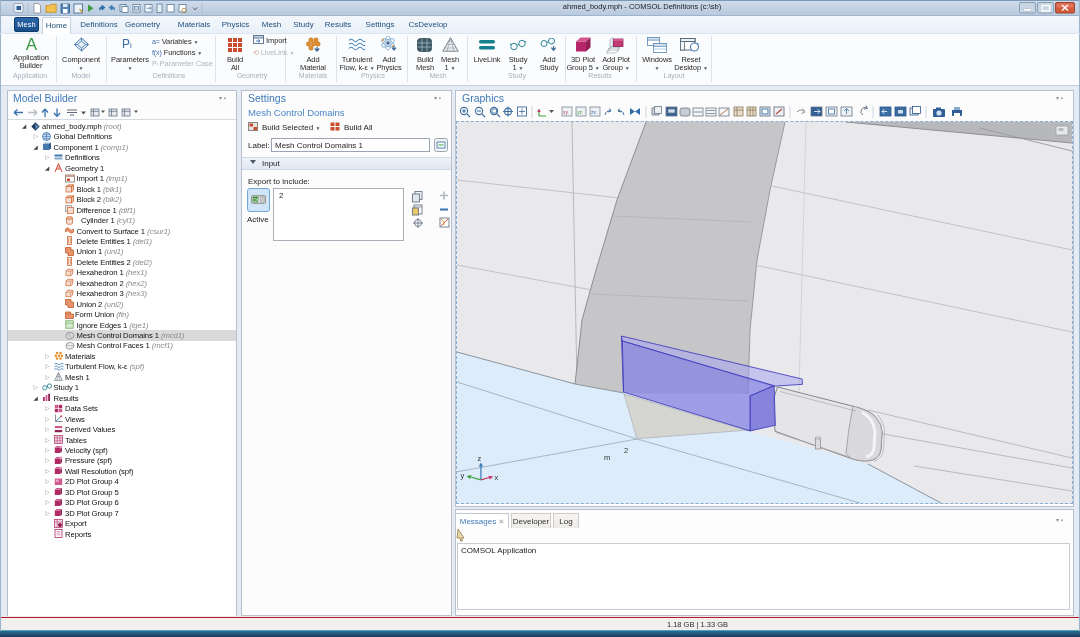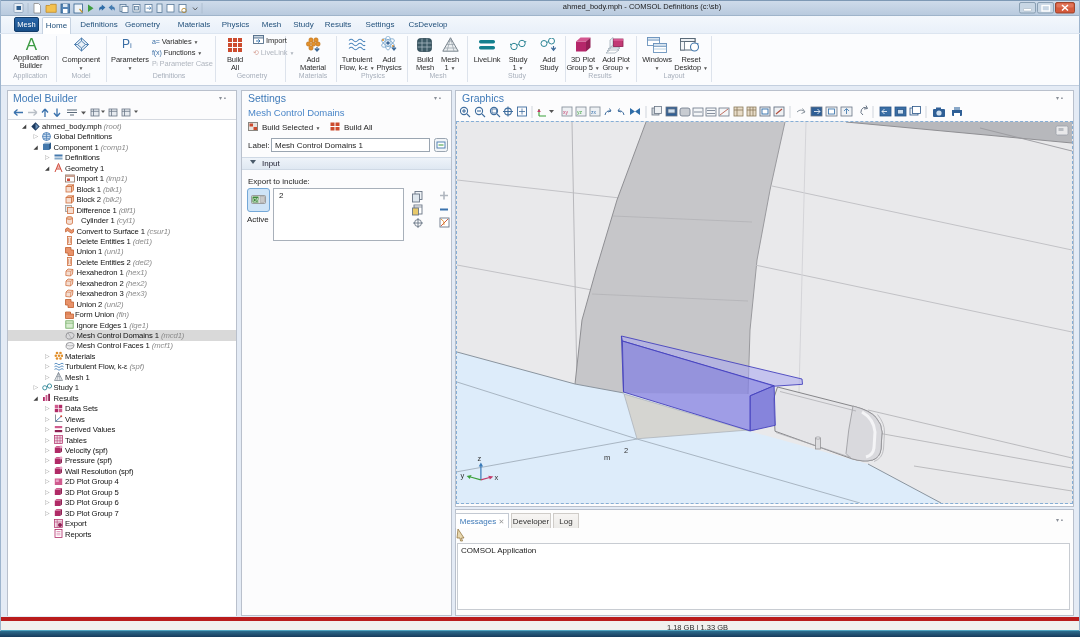--- a/index.html
+++ b/index.html
@@ -32,21 +32,21 @@
 .texp.open{color:#404040}
 .ticon{position:absolute;top:0.5px;width:9px;height:9px}
 .tlabel{position:absolute;top:0px;line-height:11px}
 .selrow{background:#d9d9d9}
 
 .sec{background:linear-gradient(#eef3f9,#dfe8f2);border-top:1px solid #cfd9e5;border-bottom:1px solid #cfd9e5}
 .stext{font-size:8px;color:#1d1d1d;white-space:nowrap}
 
 .mtab{top:0;height:15px;font-size:8px;color:#333;background:linear-gradient(#f7f5f3,#ecebe8);border:1px solid #cfccc8;border-bottom:none;text-align:center;line-height:15px}
 
-#statusbar{left:0;top:617px;width:1080px;height:13px;background:#f1f0ee;border-top:4px solid #b91c1c;font-size:7.5px;color:#2b2b2b;text-align:center;line-height:13px}
+#statusbar{left:0;top:617px;width:1080px;height:13px;background:#f1f0ee;border-top:1px solid #b91c1c;font-size:7.5px;color:#2b2b2b;text-align:center;line-height:13px}
 #navybar{left:0;top:631px;width:1080px;height:6px;background:linear-gradient(#2d6d8e,#173a5c)}
 #tealline{left:0;top:630px;width:1080px;height:1px;background:#4fa3c0}
 </style></head>
 <body>
 <div class="abs" id="titlebar"></div>
 <div class="abs" style="left:0;top:0;width:1080px;height:1px;background:#7e99b5"></div>
 <div class="abs" id="title">ahmed_body.mph - COMSOL Definitions (c:\sb)</div>
 <svg class="abs" style="left:12px;top:2px" width="220" height="13" viewBox="0 0 220 13">
  <rect x="2" y="1.5" width="9" height="9" rx="1" fill="#e8eef5" stroke="#8aa0b8" stroke-width="0.8"></rect>
  <rect x="4.5" y="4" width="4.5" height="4" fill="#2d5d8e"></rect>

